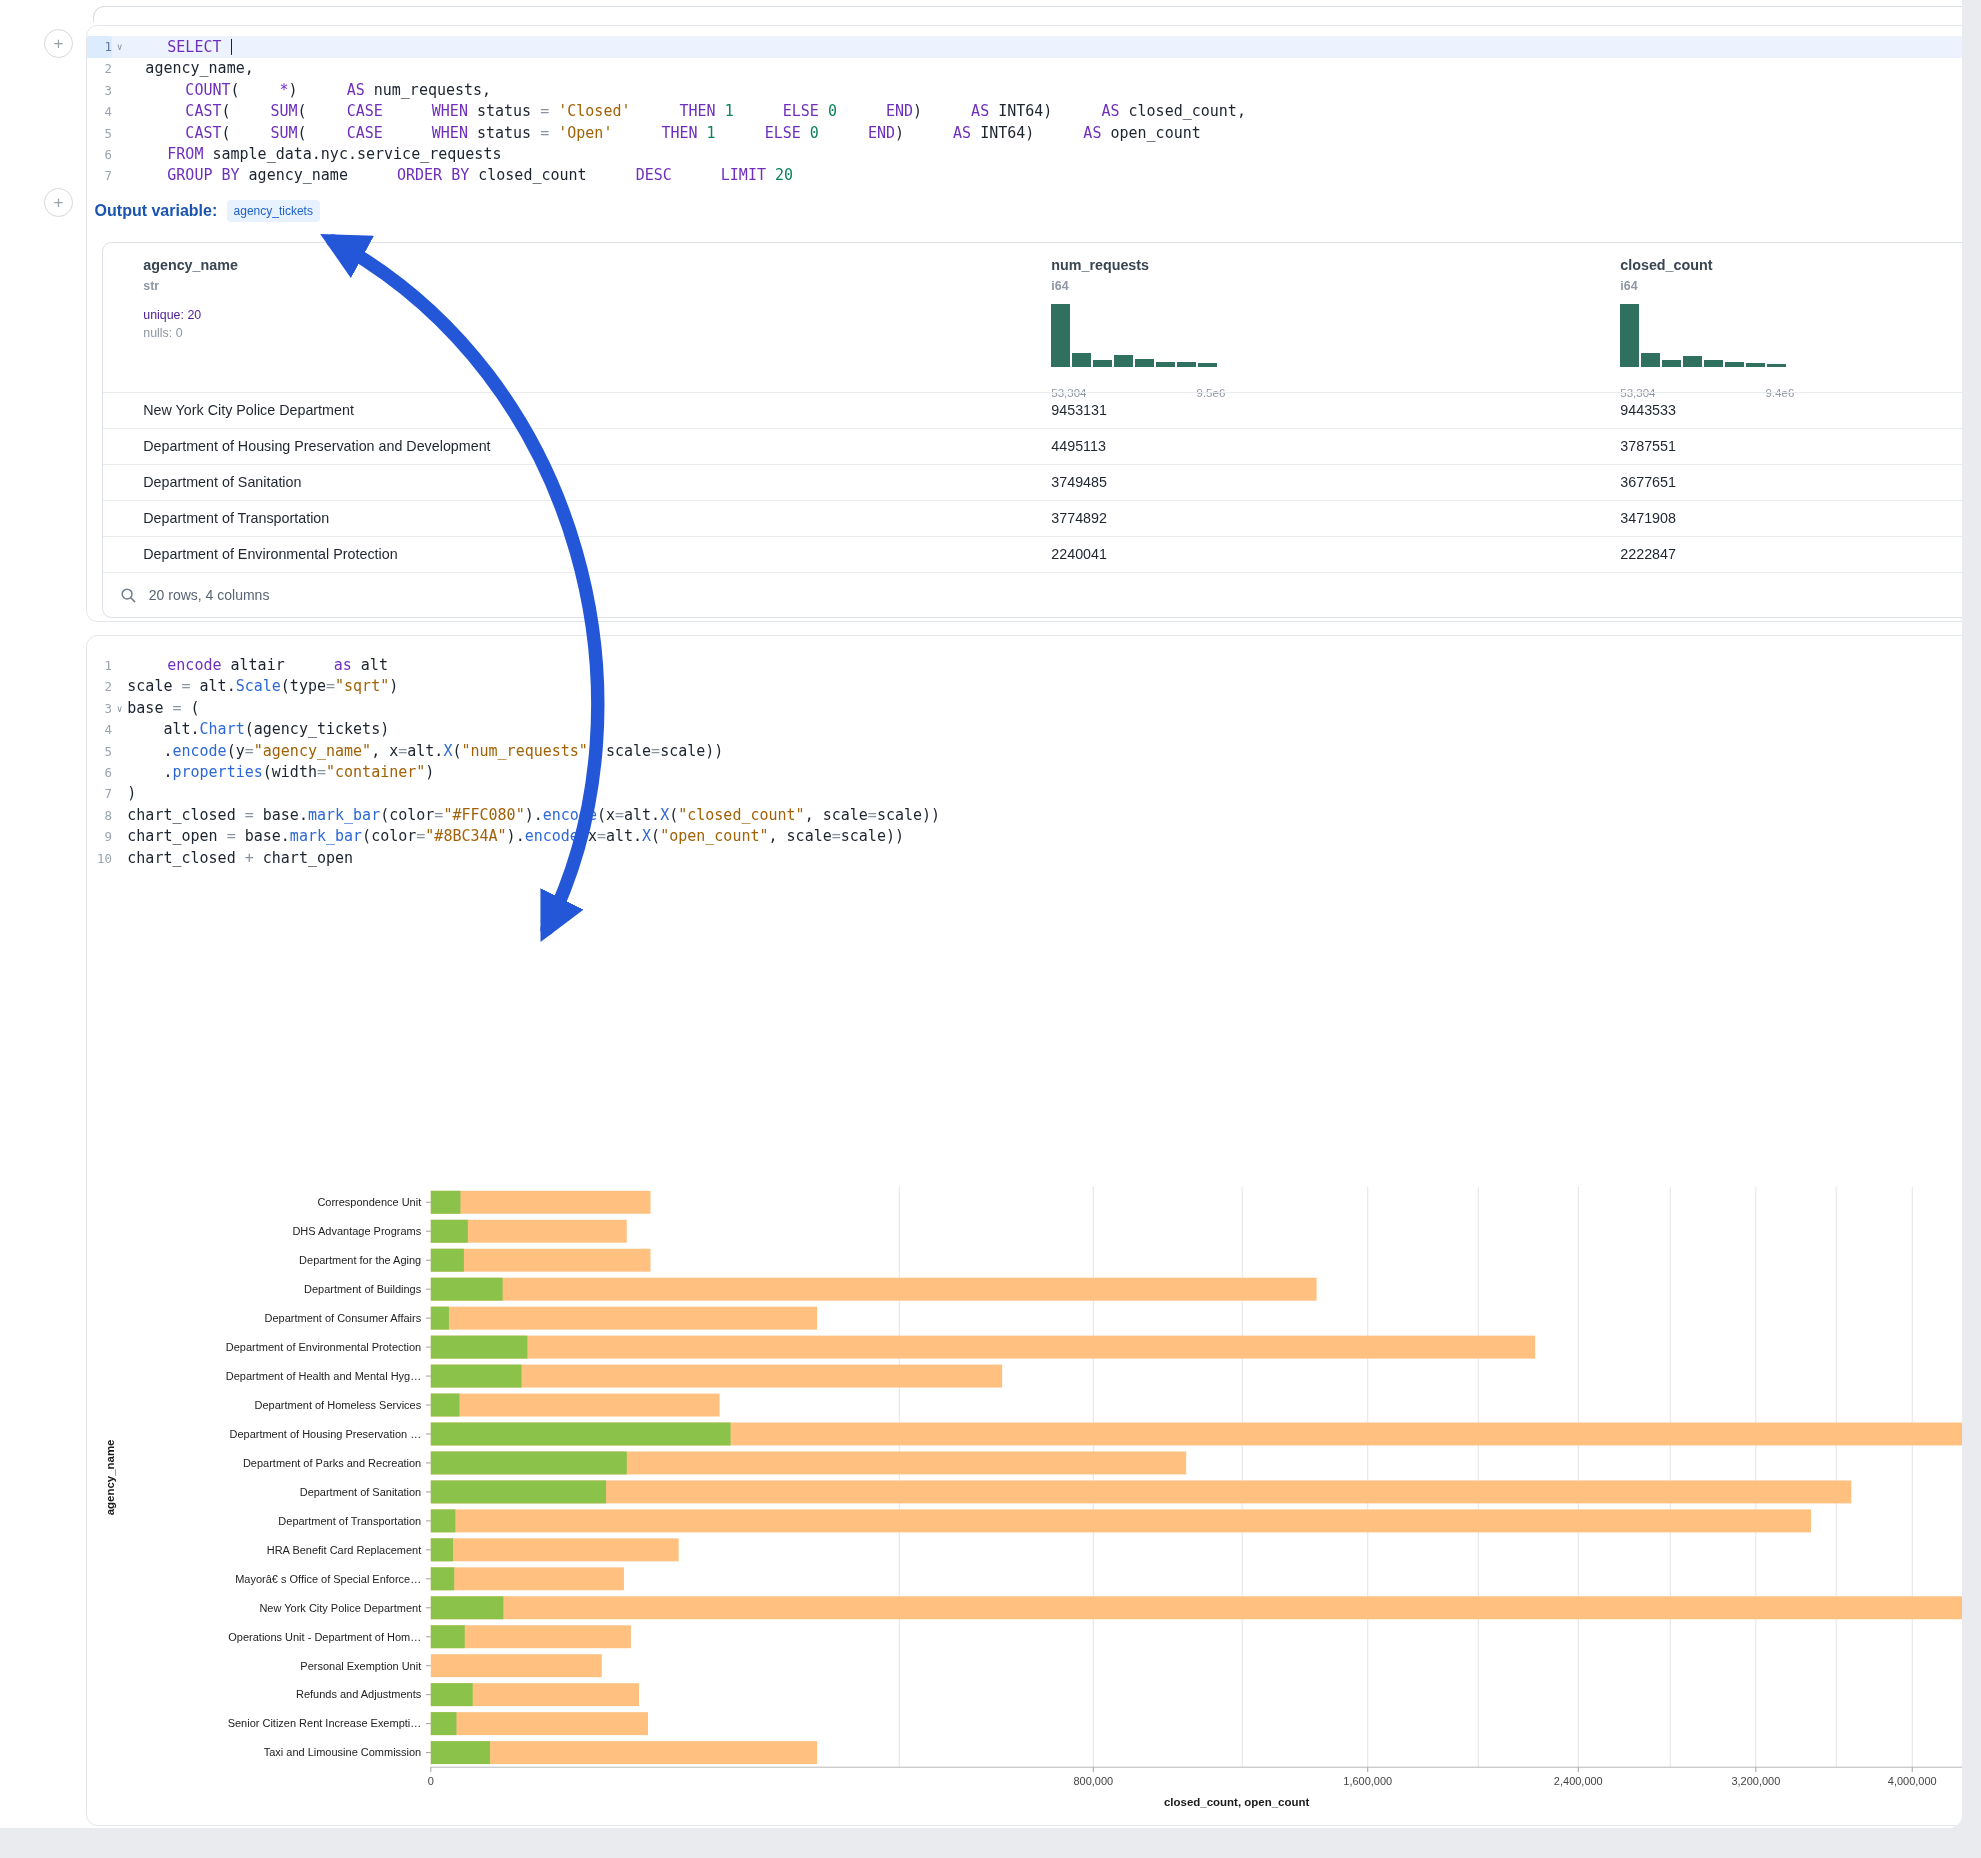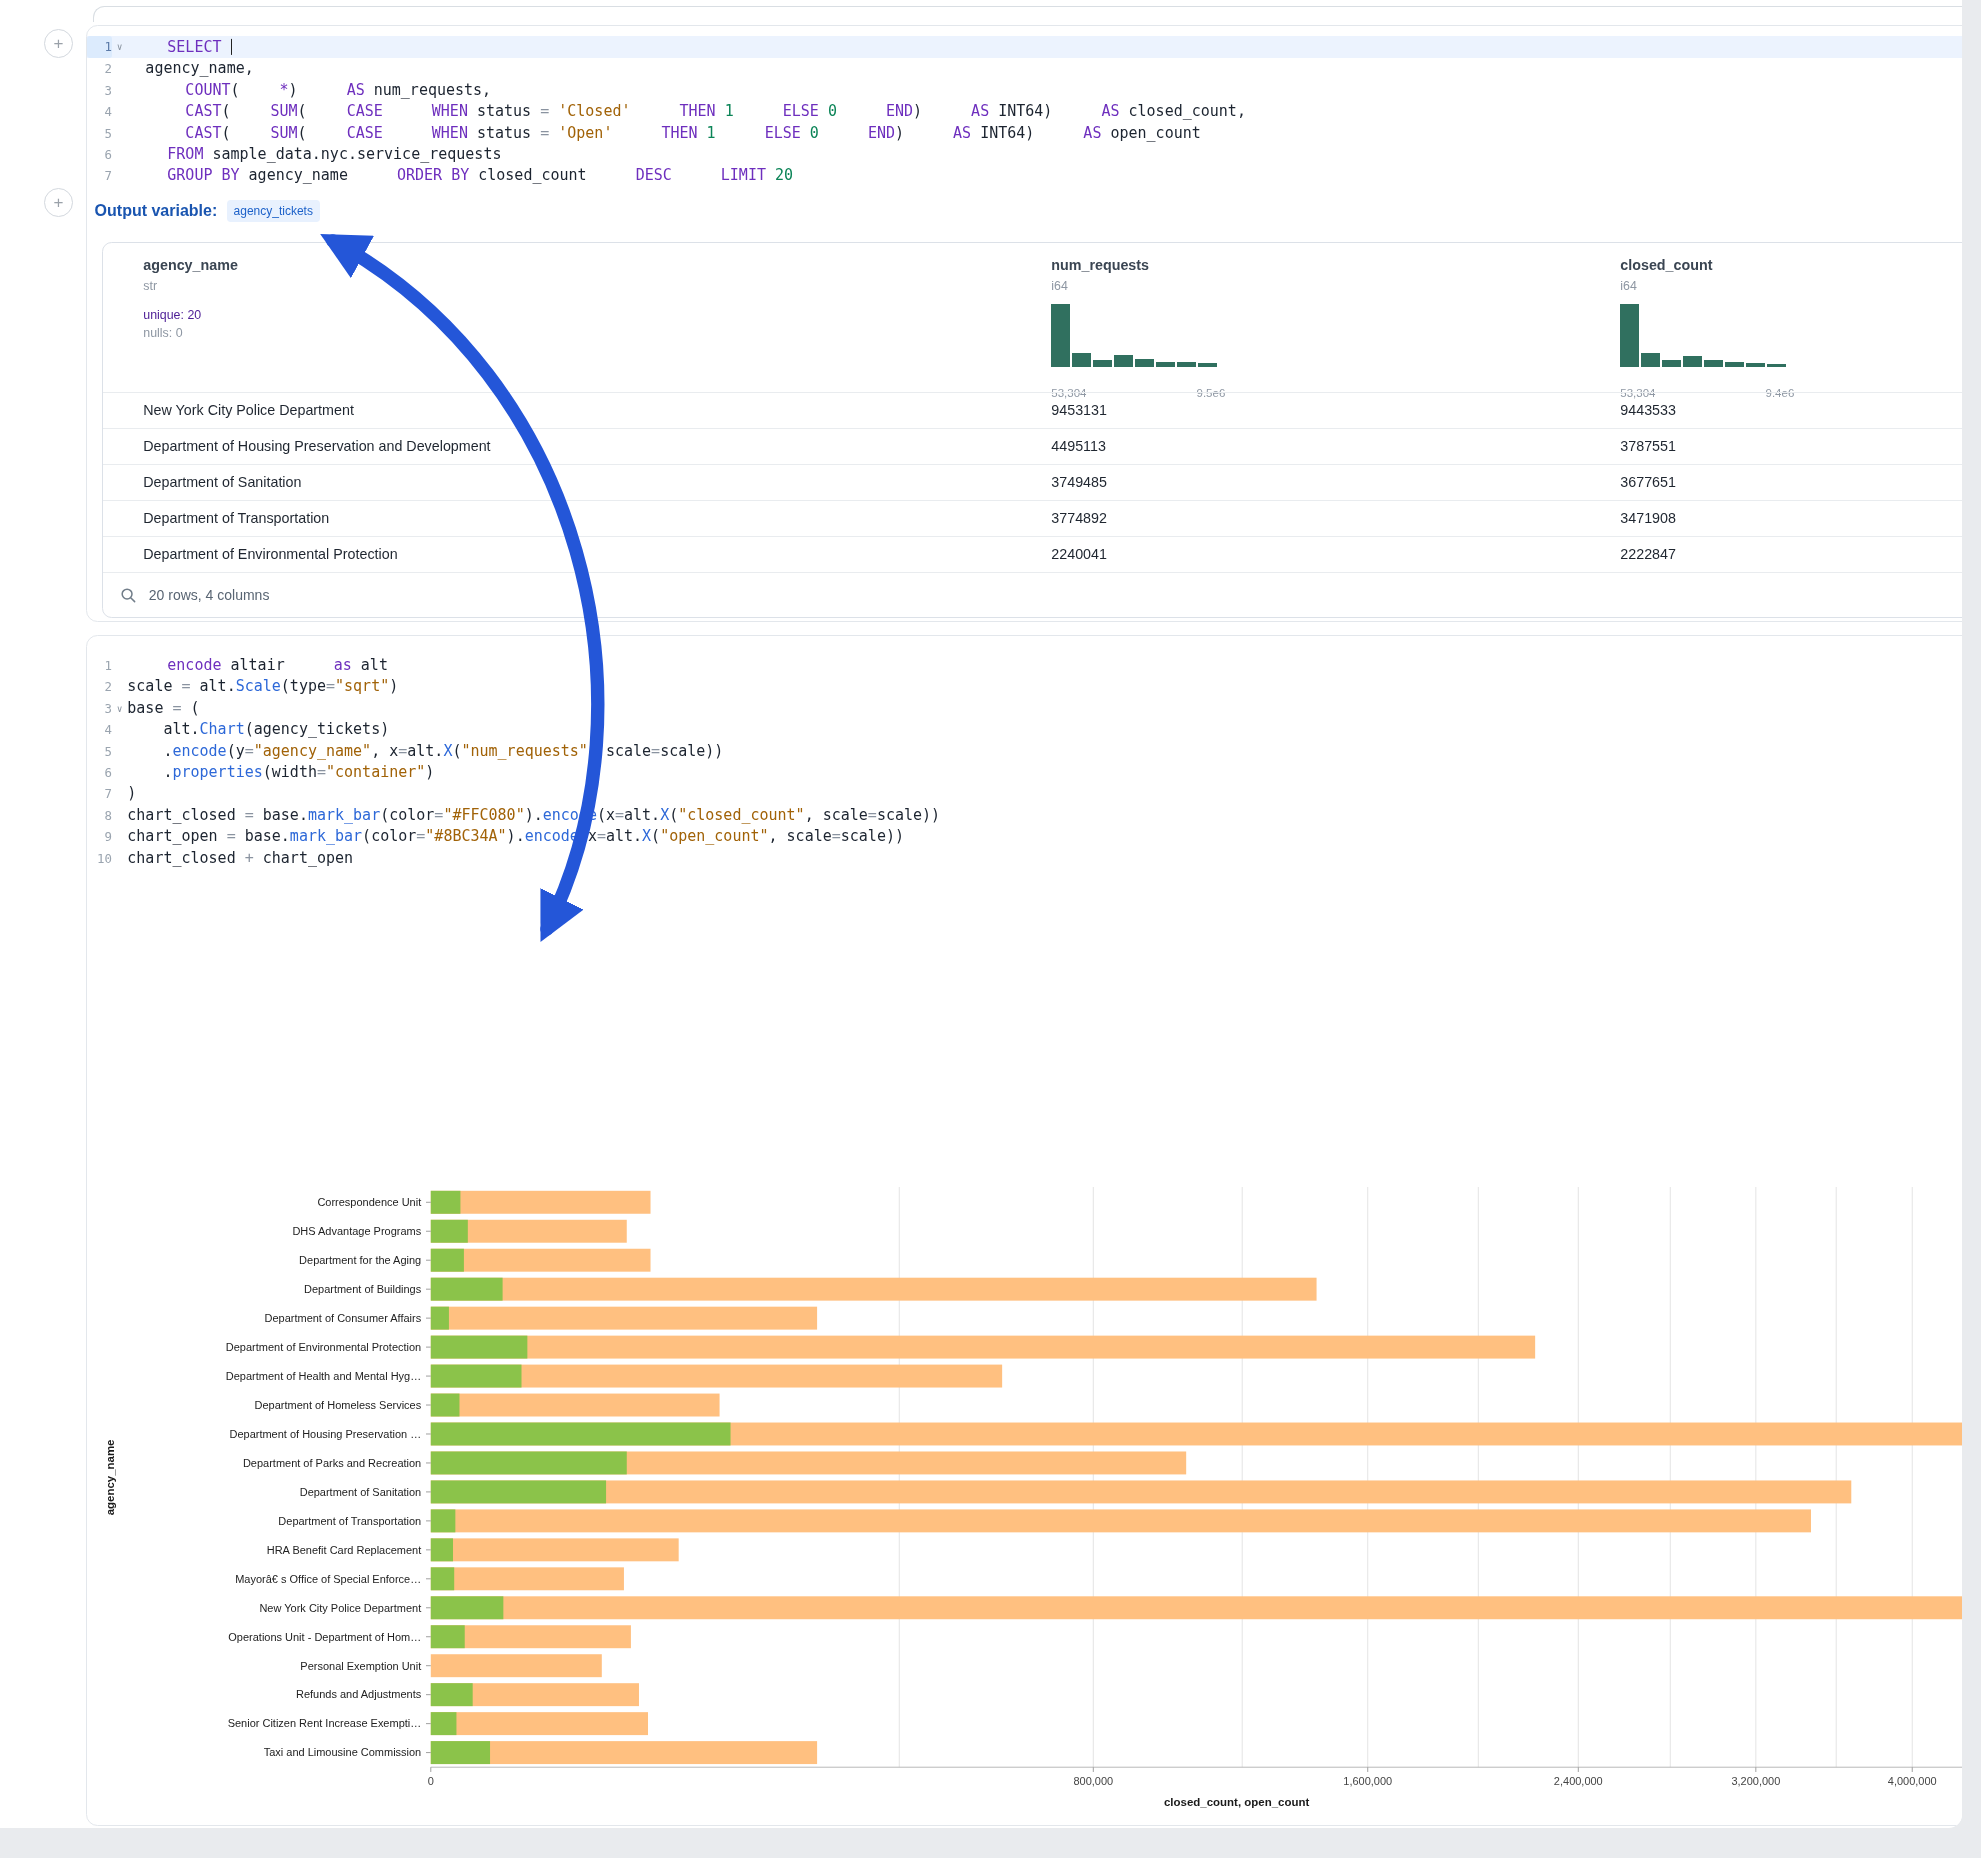--- a/index.html
+++ b/index.html
@@ -28,21 +28,21 @@
   .tok-cursor{display:inline-block;width:0;border-left:1.5px solid #222;height:16.3px;transform:translateY(2.9px);}
   
   #outvar-row{margin-top:11.5px;padding-left:7.6px;height:25px;display:flex;align-items:center;}
   #outvar-label{color:#1a55b0;font-weight:bold;font-size:16px;}
   #outvar-chip{margin-left:9.6px;background:#e8f1fe;color:#1c61c9;font-size:12px;padding:3.8px 6.7px;
     border-radius:3.8px;max-width:86px;overflow:hidden;white-space:nowrap;cursor:pointer;}
   
   #table-card{margin:19px 0 0 15.3px;width:2007px;border:1px solid #dce1e8;border-radius:9.6px;}
   .thead{position:relative;height:149px;}
   .thead .cname{position:absolute;font-weight:bold;font-size:14.3px;color:#3a4552;top:13.4px;}
-  .thead .ctype{position:absolute;font-size:12.4px;color:#8e97a3;top:36px;}
+  .thead .ctype{position:absolute;font-size:12.4px;color:#8e97a3;top:36px;font-weight:bold;}
   .thead .cmeta1{position:absolute;font-size:12.4px;color:#4c1d95;top:65px;}
   .thead .cmeta2{position:absolute;font-size:12.4px;color:#8e97a3;top:83px;}
   .off1{left:40px;} .off2{left:948px;} .off3{left:1517px;}
   .hist{position:absolute;top:59px;height:65px;display:flex;align-items:flex-end;gap:1.9px;}
   .hbar{width:19px;background:#30705f;}
   .histlabels{position:absolute;top:128px;width:174px;display:flex;justify-content:space-between;
     font-size:11.5px;color:#8e97a3;margin-top:16px;}
   .trow{position:relative;height:35px;border-top:1px solid #e9ecef;font-size:14.3px;color:#1f2630;}
   .trow span{position:absolute;top:8.6px;}
   .tfoot{position:relative;height:44px;border-top:1px solid #e9ecef;display:flex;align-items:center;

